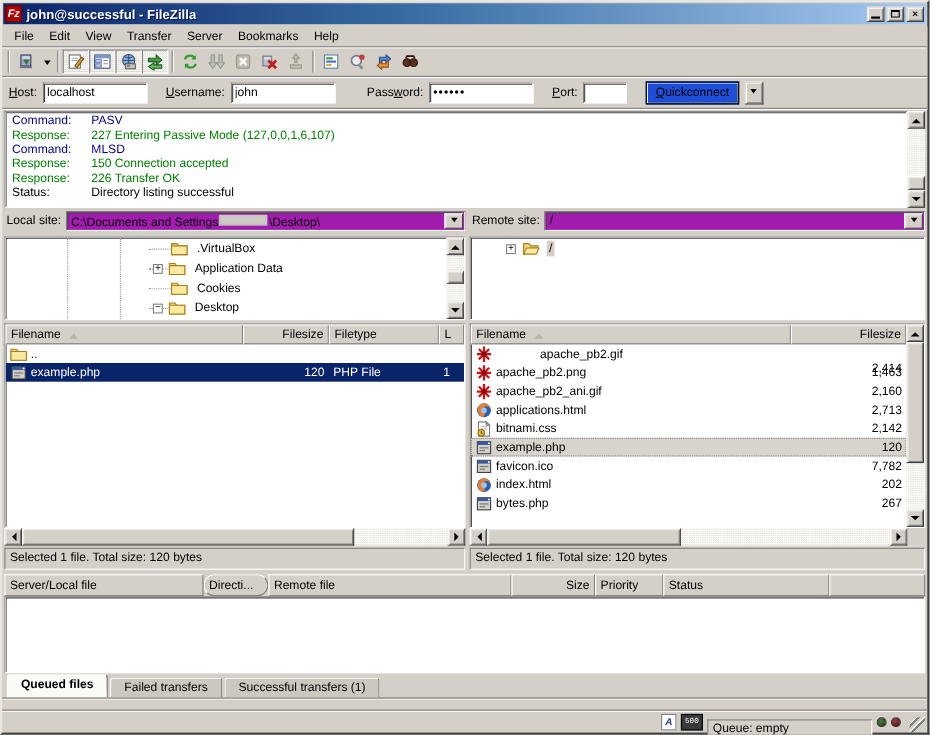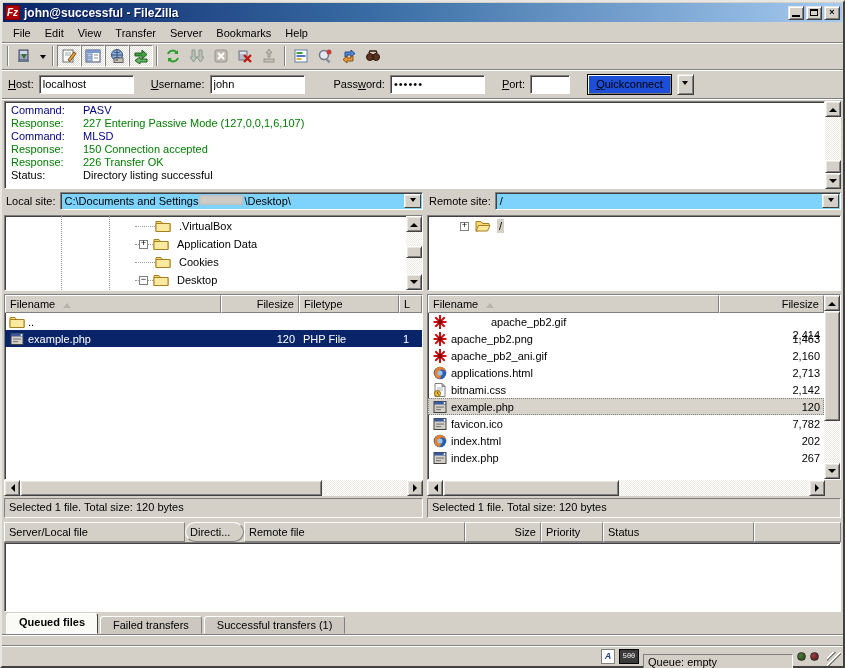--- a/index.html
+++ b/index.html
@@ -52,21 +52,21 @@
   .tri-up{width:0;height:0;border:4px solid transparent;border-bottom:4px solid #000;margin-top:-3px;}
   .tri-down{width:0;height:0;border:4px solid transparent;border-top:4px solid #000;margin-bottom:-3px;}
   .tri-left{width:0;height:0;border:4px solid transparent;border-right:4px solid #000;margin-left:-3px;}
   .tri-right{width:0;height:0;border:4px solid transparent;border-left:4px solid #000;margin-right:-3px;}
   
   .split{display:flex;gap:4px;padding:0 2px;flex:0 0 auto;}
   .lcol{width:419px;flex:0 0 auto;display:flex;}
   .rcol{flex:1;display:flex;}
   #sites-row{margin-top:3px;height:21px;}
   .site-label{padding:3px 4px 0 2px;white-space:nowrap;}
-  .combo{flex:1;height:18px;background:#7dd3fc;border:1px solid;border-color:#808080 #fff #fff #808080;box-shadow:inset 1px 1px 0 #404040;display:flex;align-items:center;padding-left:4px;position:relative;}
+  .combo{flex:1;height:18px;background:#a21caf;border:1px solid;border-color:#808080 #fff #fff #808080;box-shadow:inset 1px 1px 0 #404040;display:flex;align-items:center;padding-left:4px;position:relative;}
   .combo-btn{position:absolute;right:1px;top:1px;bottom:1px;width:17px;background:#d4d0c8;border:1px solid;border-color:#fff #404040 #404040 #fff;box-shadow:inset 1px 1px 0 #e8e6e0;display:flex;align-items:center;justify-content:center;}
   .redact{display:inline-block;width:44px;height:10px;background:#cfccc6;box-shadow:inset 0 0 3px #aaa;margin:0 1px;}
   #trees-row{margin-top:2px;height:76px;}
   .tree-pane{flex:1;background:#fff;border:1px solid;border-color:#808080 #fff #fff #808080;box-shadow:inset 1px 1px 0 #404040;position:relative;overflow:hidden;display:flex;}
   .tree-body{flex:1;position:relative;padding-top:1px;padding-left:26px;}
   .guide{position:absolute;top:0;bottom:0;border-left:1px dotted #9a9a9a;}
   .tree-row{height:18px;display:flex;align-items:center;position:relative;}
   .expander{width:9px;height:9px;border:1px solid #808080;background:#fff;display:flex;align-items:center;justify-content:center;font-size:9px;line-height:7px;flex:0 0 auto;font-family:"Liberation Mono",monospace;}
   .stem{border-top:1px dotted #9a9a9a;height:0;flex:0 0 auto;}
   .tree-label{padding:1px 2px;margin-left:3px;white-space:nowrap;}
@@ -596,21 +596,21 @@
                 <div class="cell" style="flex: 1 1 0%;">
                   <span class="ficon">
                     <svg viewBox="0 0 16 16">
                       <rect x="2" y="2.5" width="12" height="11" fill="#d4d0c8" stroke="#404040"></rect>
                       <rect x="2" y="2.5" width="12" height="3" fill="#3a5a9c"></rect>
                       <circle cx="12.5" cy="4" r="0.9" fill="#fff"></circle>
                       <rect x="4" y="7.5" width="8" height="1.2" fill="#808080"></rect>
                       <rect x="4" y="10" width="5" height="1.2" fill="#808080"></rect>
                     </svg>
                   </span>
-                  <span>index.php</span>
+                  <span>bytes.php</span>
                 </div>
                 <div class="cell right" style="width: 105px;">267</div>
               </div>
             </div>
         </div>
         <div class="vscroll">
           <div class="sb-btn">
               <div class="tri-up"></div>
             </div>
           <div style="flex:1;display:flex;flex-direction:column;">

